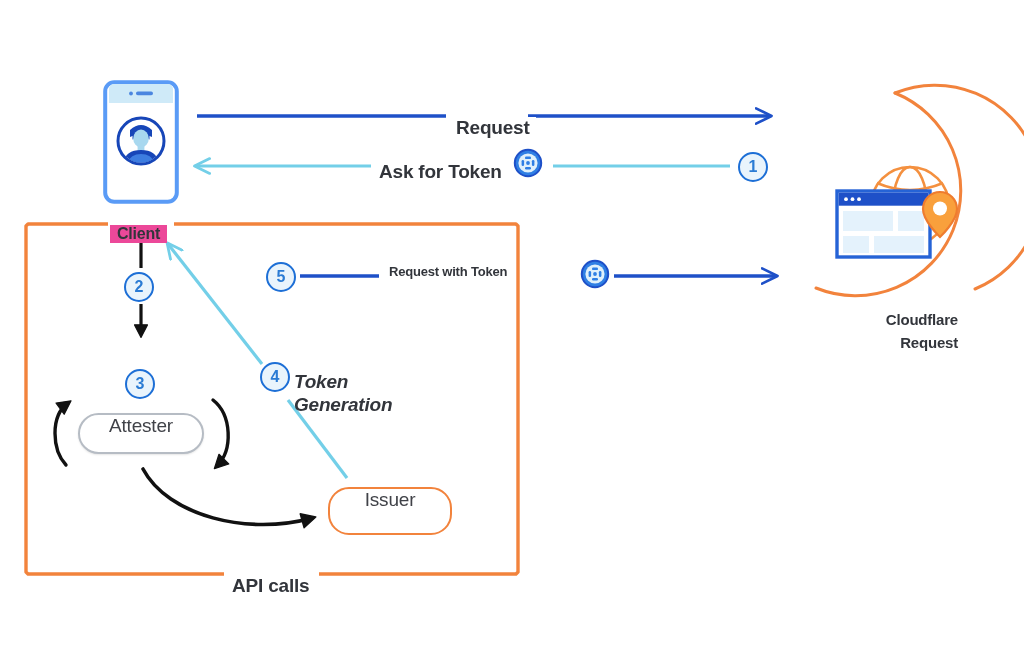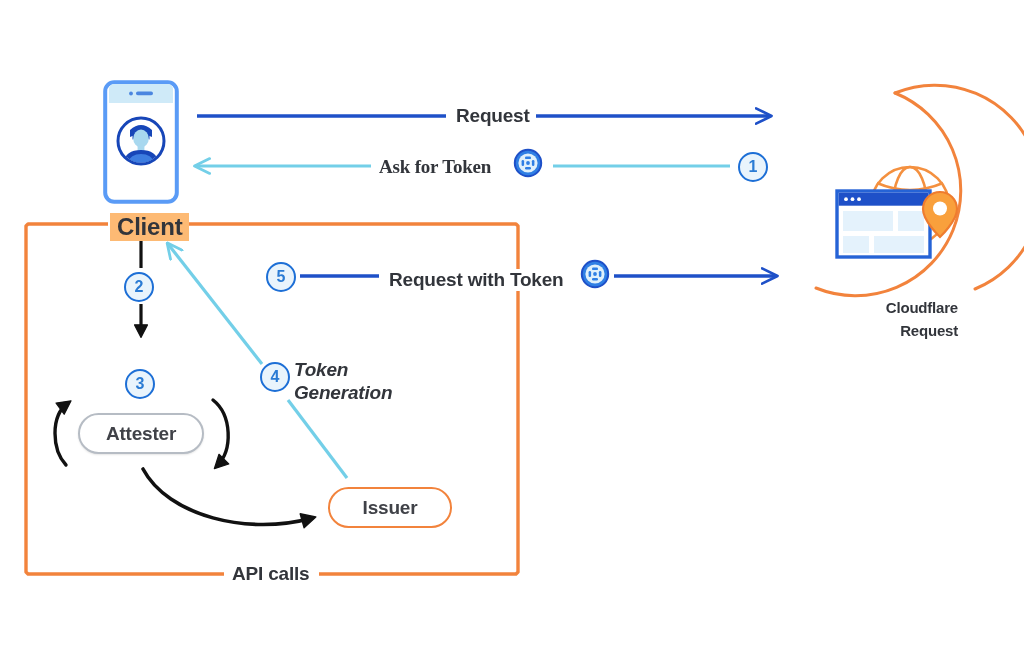--- a/index.html
+++ b/index.html
@@ -21,20 +21,21 @@
     top: 0;
     width: 1024px;
     height: 650px;
   }
   .lbl {
     position: absolute;
     color: #32353b;
     font-weight: bold;
     white-space: nowrap;
     letter-spacing: -0.2px;
+    margin-top: 12px;
   }
   .num {
     position: absolute;
     width: 30px;
     height: 30px;
     border-radius: 50%;
     background: #e9f4fc;
     border: 2.5px solid #1d6fd6;
     box-sizing: border-box;
     color: #2a7bd4;
@@ -43,43 +44,42 @@
     display: flex;
     align-items: center;
     justify-content: center;
     line-height: 1;
   }
   .pill {
     position: absolute;
     box-sizing: border-box;
     background: #ffffff;
     display: flex;
-    align-items: center;
     justify-content: center;
     color: #404248;
-    font-weight: bold;
+    font-weight: normal;
     font-size: 19px;
     letter-spacing: -0.2px;
   }
   #attester {
     left: 78px; top: 413px; width: 126px; height: 41px;
     border: 2px solid #b6bcc4;
     border-radius: 21px;
     box-shadow: 0 1px 2px rgba(0,0,0,0.10);
   }
   #issuer {
-    left: 328px; top: 487px; width: 124px; height: 41px;
+    left: 328px; top: 487px; width: 124px; height: 48px;
     border: 2.5px solid #f2833c;
     border-radius: 21px;
   }
-  #client-label { left: 110px; top: 213px; font-size: 24px; background:#fdba74; padding:0 7px; }
+  #client-label { left: 110px; top: 213px; font-size: 16px; background:#ec4899; padding:0 7px; }
   #api-label { left: 224px; top: 563px; font-size: 19px; background:#fff; padding:0 8px;text-align:center; }
   #request-label { left: 450px; top: 105px; font-size: 19px; background:#fff; padding:0 6px; }
-  #ask-label { left: 375px; top: 156px; font-size: 19px; background:#fff; padding:0 4px;font-family:Liberation Serif, serif; }
-  #rwt-label { left: 383px; top: 269px; font-size: 19px; background:#fff; padding:0 6px; }
+  #ask-label { left: 375px; top: 149px; font-size: 19px; background:#fff; padding:0 4px; }
+  #rwt-label { left: 383px; top: 252px; font-size: 13px; background:#fff; padding:0 6px; }
   #tokengen-label {
     left: 294px; top: 358px; font-size: 19px; line-height: 23px;
     white-space: normal; width: 120px; font-style: italic;
   }
   #origin-label {
     left: 838px; top: 296px; font-size: 15px; line-height: 23px;
     text-align: right; width: 120px; white-space: normal;
   }
   #n1 { left: 738px; top: 152px; }
   #n2 { left: 124px; top: 272px; }

